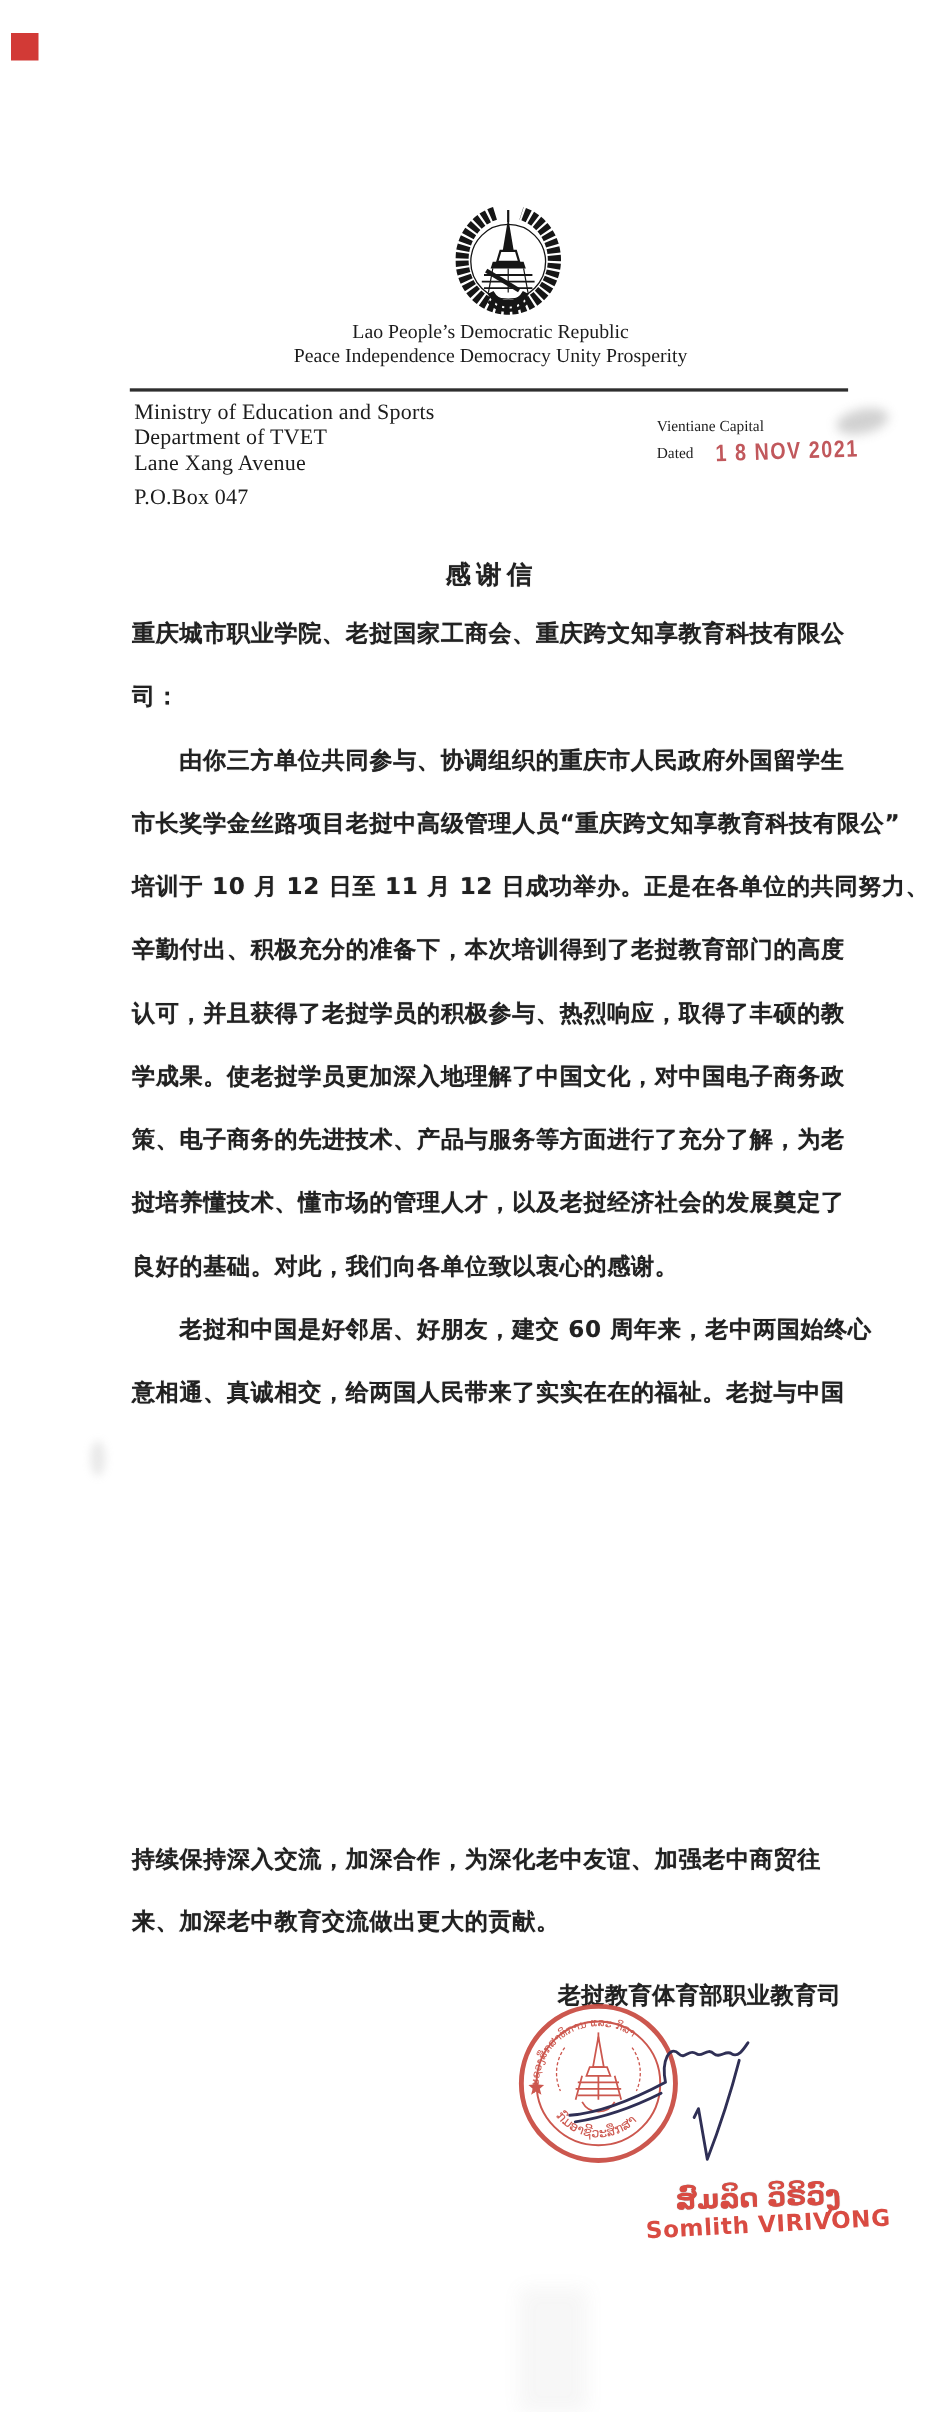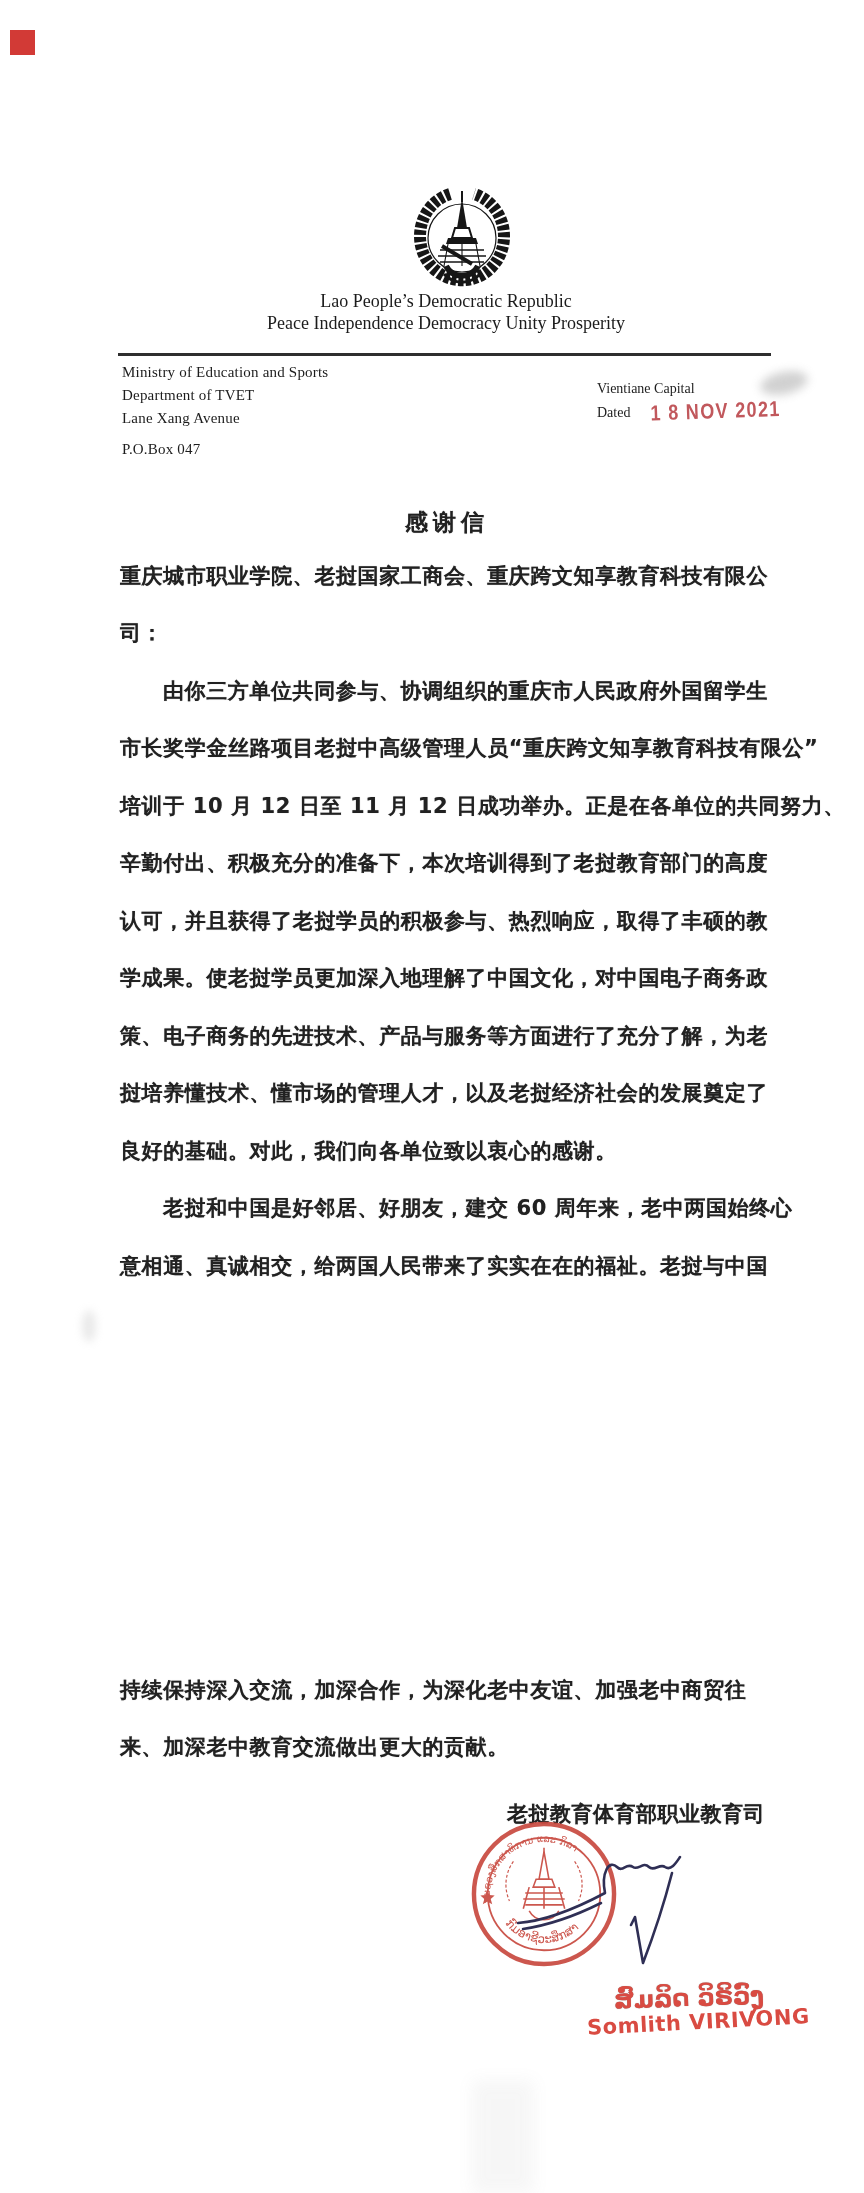--- a/index.html
+++ b/index.html
@@ -6,21 +6,21 @@
   .page{position:relative;width:864px;height:2193px;background:#ffffff;overflow:hidden;
         font-family:"Liberation Sans",sans-serif;}
   .abs{position:absolute;}
   .serif{font-family:"Liberation Serif",serif;color:#1c1c1c;}
   .cn{font-family:"DejaVu Sans",sans-serif;font-weight:600;color:#212121;
       text-shadow:0 0 .7px rgba(40,40,40,.55);white-space:nowrap;}
   .cn-line{left:120px;font-size:21px;letter-spacing:.6px;}
   .indent{padding-left:43px;}
   .title{font-size:23px;font-weight:700;letter-spacing:5px;text-align:center;left:30px;width:834px;}
   .country{left:28px;width:836px;text-align:center;font-size:18px;}
-  .hdr-left{left:122px;font-size:15px;letter-spacing:.2px;}
+  .hdr-left{left:122px;font-size:20px;letter-spacing:.2px;}
   .hdr-right{left:597px;font-size:14px;}
   .date-stamp{left:650px;top:401px;font-size:20px;font-weight:700;color:#bc4a4f;
       letter-spacing:1.5px;transform:rotate(-2deg) scale(.9,1.08);transform-origin:left top;
       font-family:"Liberation Sans",sans-serif;opacity:.92;}
   .red-square{left:10px;top:30px;width:25px;height:25px;background:#d23a36;}
   .rule{left:118px;top:353px;width:653px;height:2.5px;background:#2e2e2e;}
   .org-line{right:99px;top:1800px;font-size:21px;letter-spacing:.5px;}
   .name-lao{left:614px;top:1984px;font-size:24px;font-weight:700;color:#d94b42;
       transform:rotate(-2deg);font-family:"DejaVu Sans",sans-serif;white-space:nowrap;}
   .name-en{left:587px;top:2010px;font-size:21px;font-weight:700;color:#d94b42;

